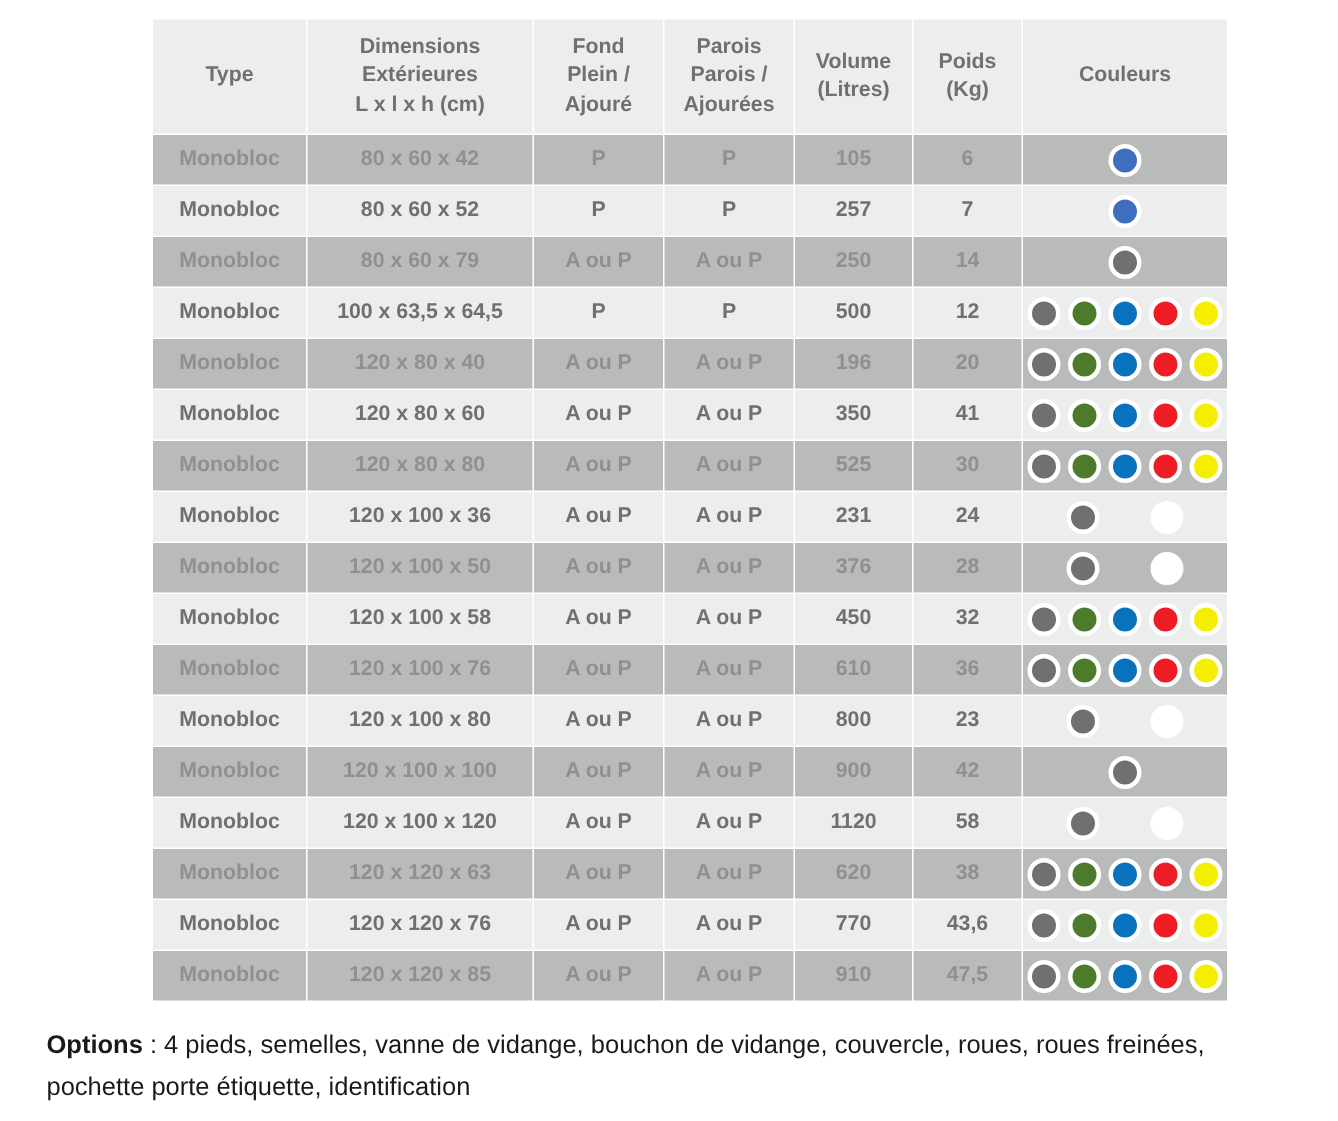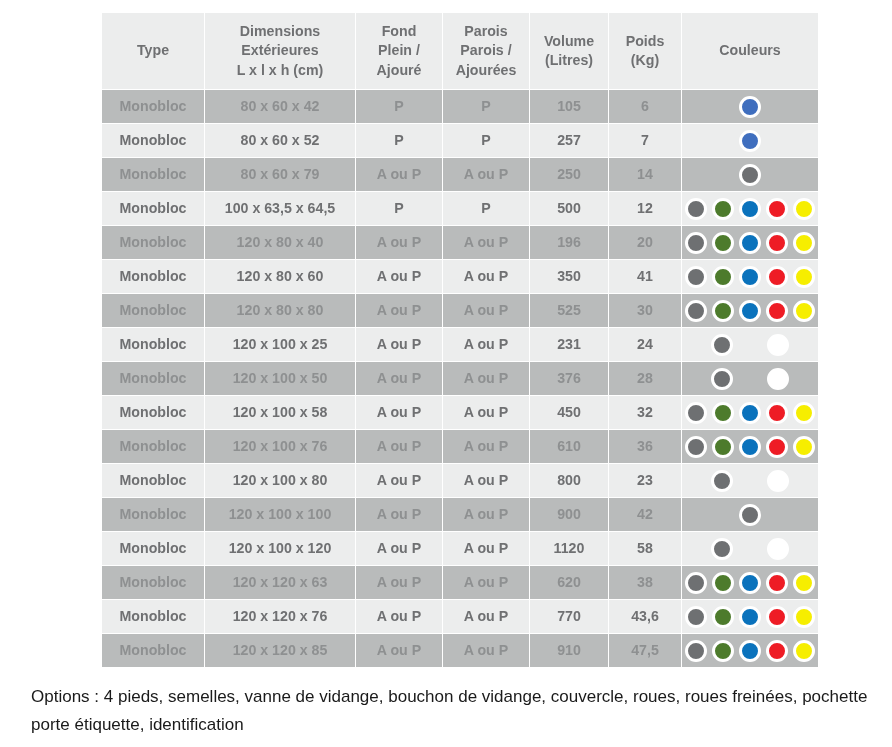--- a/index.html
+++ b/index.html
@@ -96,21 +96,21 @@
   .options {
     position: absolute;
     left: 31px;
     top: 683px;
     width: 840px;
     font-size: 17px;
     line-height: 1.62;
     color: #1a1a1a;
     font-family: "Liberation Sans", sans-serif;
   }
-  .options b { font-weight: normal; }
+  .options b { font-weight: bold; }
 </style>
 </head>
 <body>
 
 <div class="page">
 
   <div class="table-wrap">
     <table class="spec">
       <colgroup>
         <col class="c-type">
@@ -339,21 +339,21 @@
                   <span class="dot" style="background: rgb(238, 28, 37);"></span>
                 </span>
                 <span class="slot">
                   <span class="dot" style="background: rgb(246, 238, 0);"></span>
                 </span>
               </div>
             </td>
           </tr>
           <tr class="even">
             <td>Monobloc</td>
-            <td>120 x 100 x 25</td>
+            <td>120 x 100 x 36</td>
             <td>A ou P</td>
             <td>A ou P</td>
             <td>231</td>
             <td>24</td>
             <td>
               <div class="dots">
                 <span class="slot">
                   <span class="dot spacer"></span>
                 </span>
                 <span class="slot">

